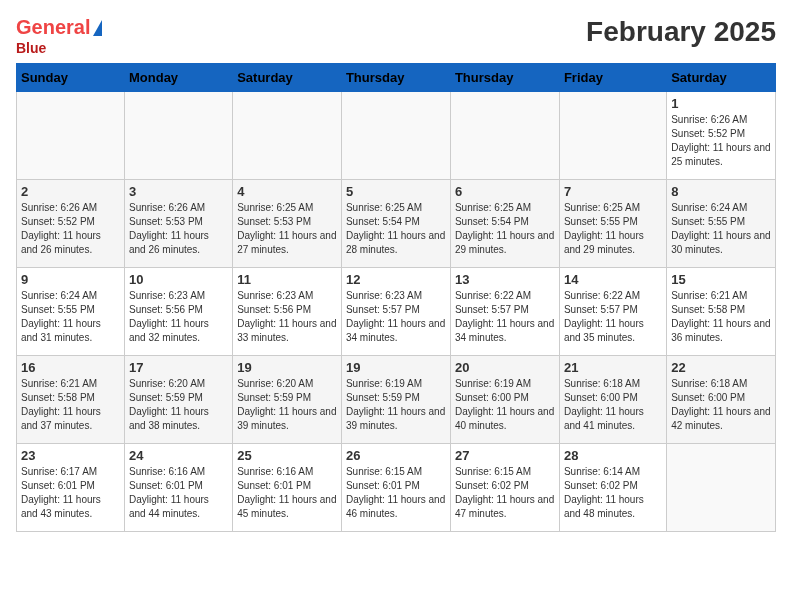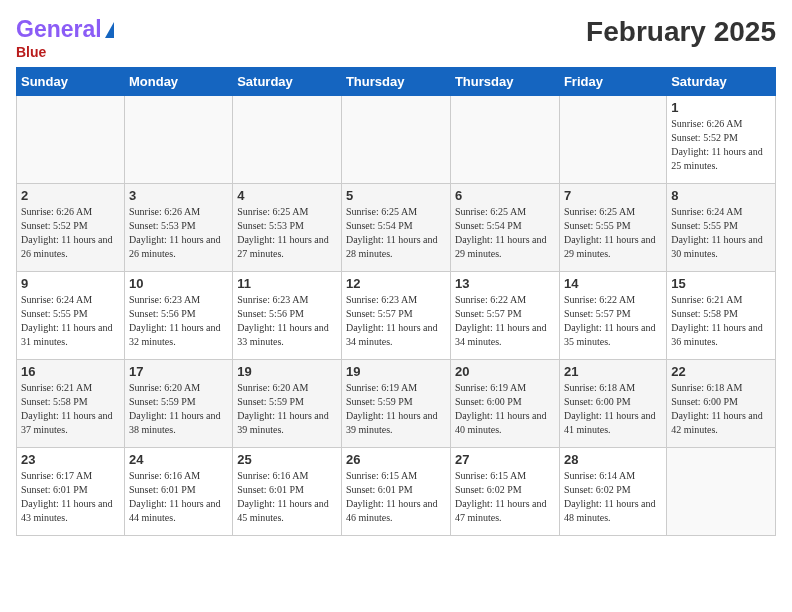--- a/index.html
+++ b/index.html
@@ -37,21 +37,21 @@
       font-size: 16px;
       color: #555;
     }
     .calendar-table {
       width: 100%;
       border-collapse: collapse;
       border: 1px solid #ccc;
     }
     .calendar-table th {
       background-color: #1565c0;
-      color: #ffffff;
+      color: #000000;
       font-size: 13px;
       font-weight: bold;
       padding: 6px 4px;
       text-align: left;
       border: 1px solid #1565c0;
     }
     .calendar-table td {
       vertical-align: top;
       border: 1px solid #ccc;
       padding: 4px 4px;
@@ -68,39 +68,38 @@
     .day-number {
       font-size: 13px;
       font-weight: bold;
       display: block;
       margin-bottom: 2px;
     }
     .day-info {
       font-size: 10px;
       color: #333;
       line-height: 1.4;
-      font-family: Liberation Serif, serif;
     }
     tr:nth-child(even) td {
       background: #f5f5f5;
     }
     tr:nth-child(odd) td {
       background: #fff;
     }
     .calendar-table thead tr th {
       background: #1565c0;
     }
   </style>
 </head>
 <body>
 
 <div class="header-area">
   <div class="logo">
     <div class="logo-line">
-      <span style="font-size:23px;font-weight:bold;color:#8b5cf6;">General</span>
+      <span style="font-size:20px;font-weight:bold;color:#ef4444;">General</span>
       <span style="display:inline-block;margin-left:3px;width:0;height:0;border-left:9px solid transparent;border-bottom:16px solid #1565c0;vertical-align:middle;"></span>
     </div>
     <div>
       <span style="font-size:14px;font-weight:bold;color:#b91c1c;">Blue</span>
     </div>
   </div>
   <div class="title-area">
     <div class="month-title">February 2025</div>
   </div>
 </div>

